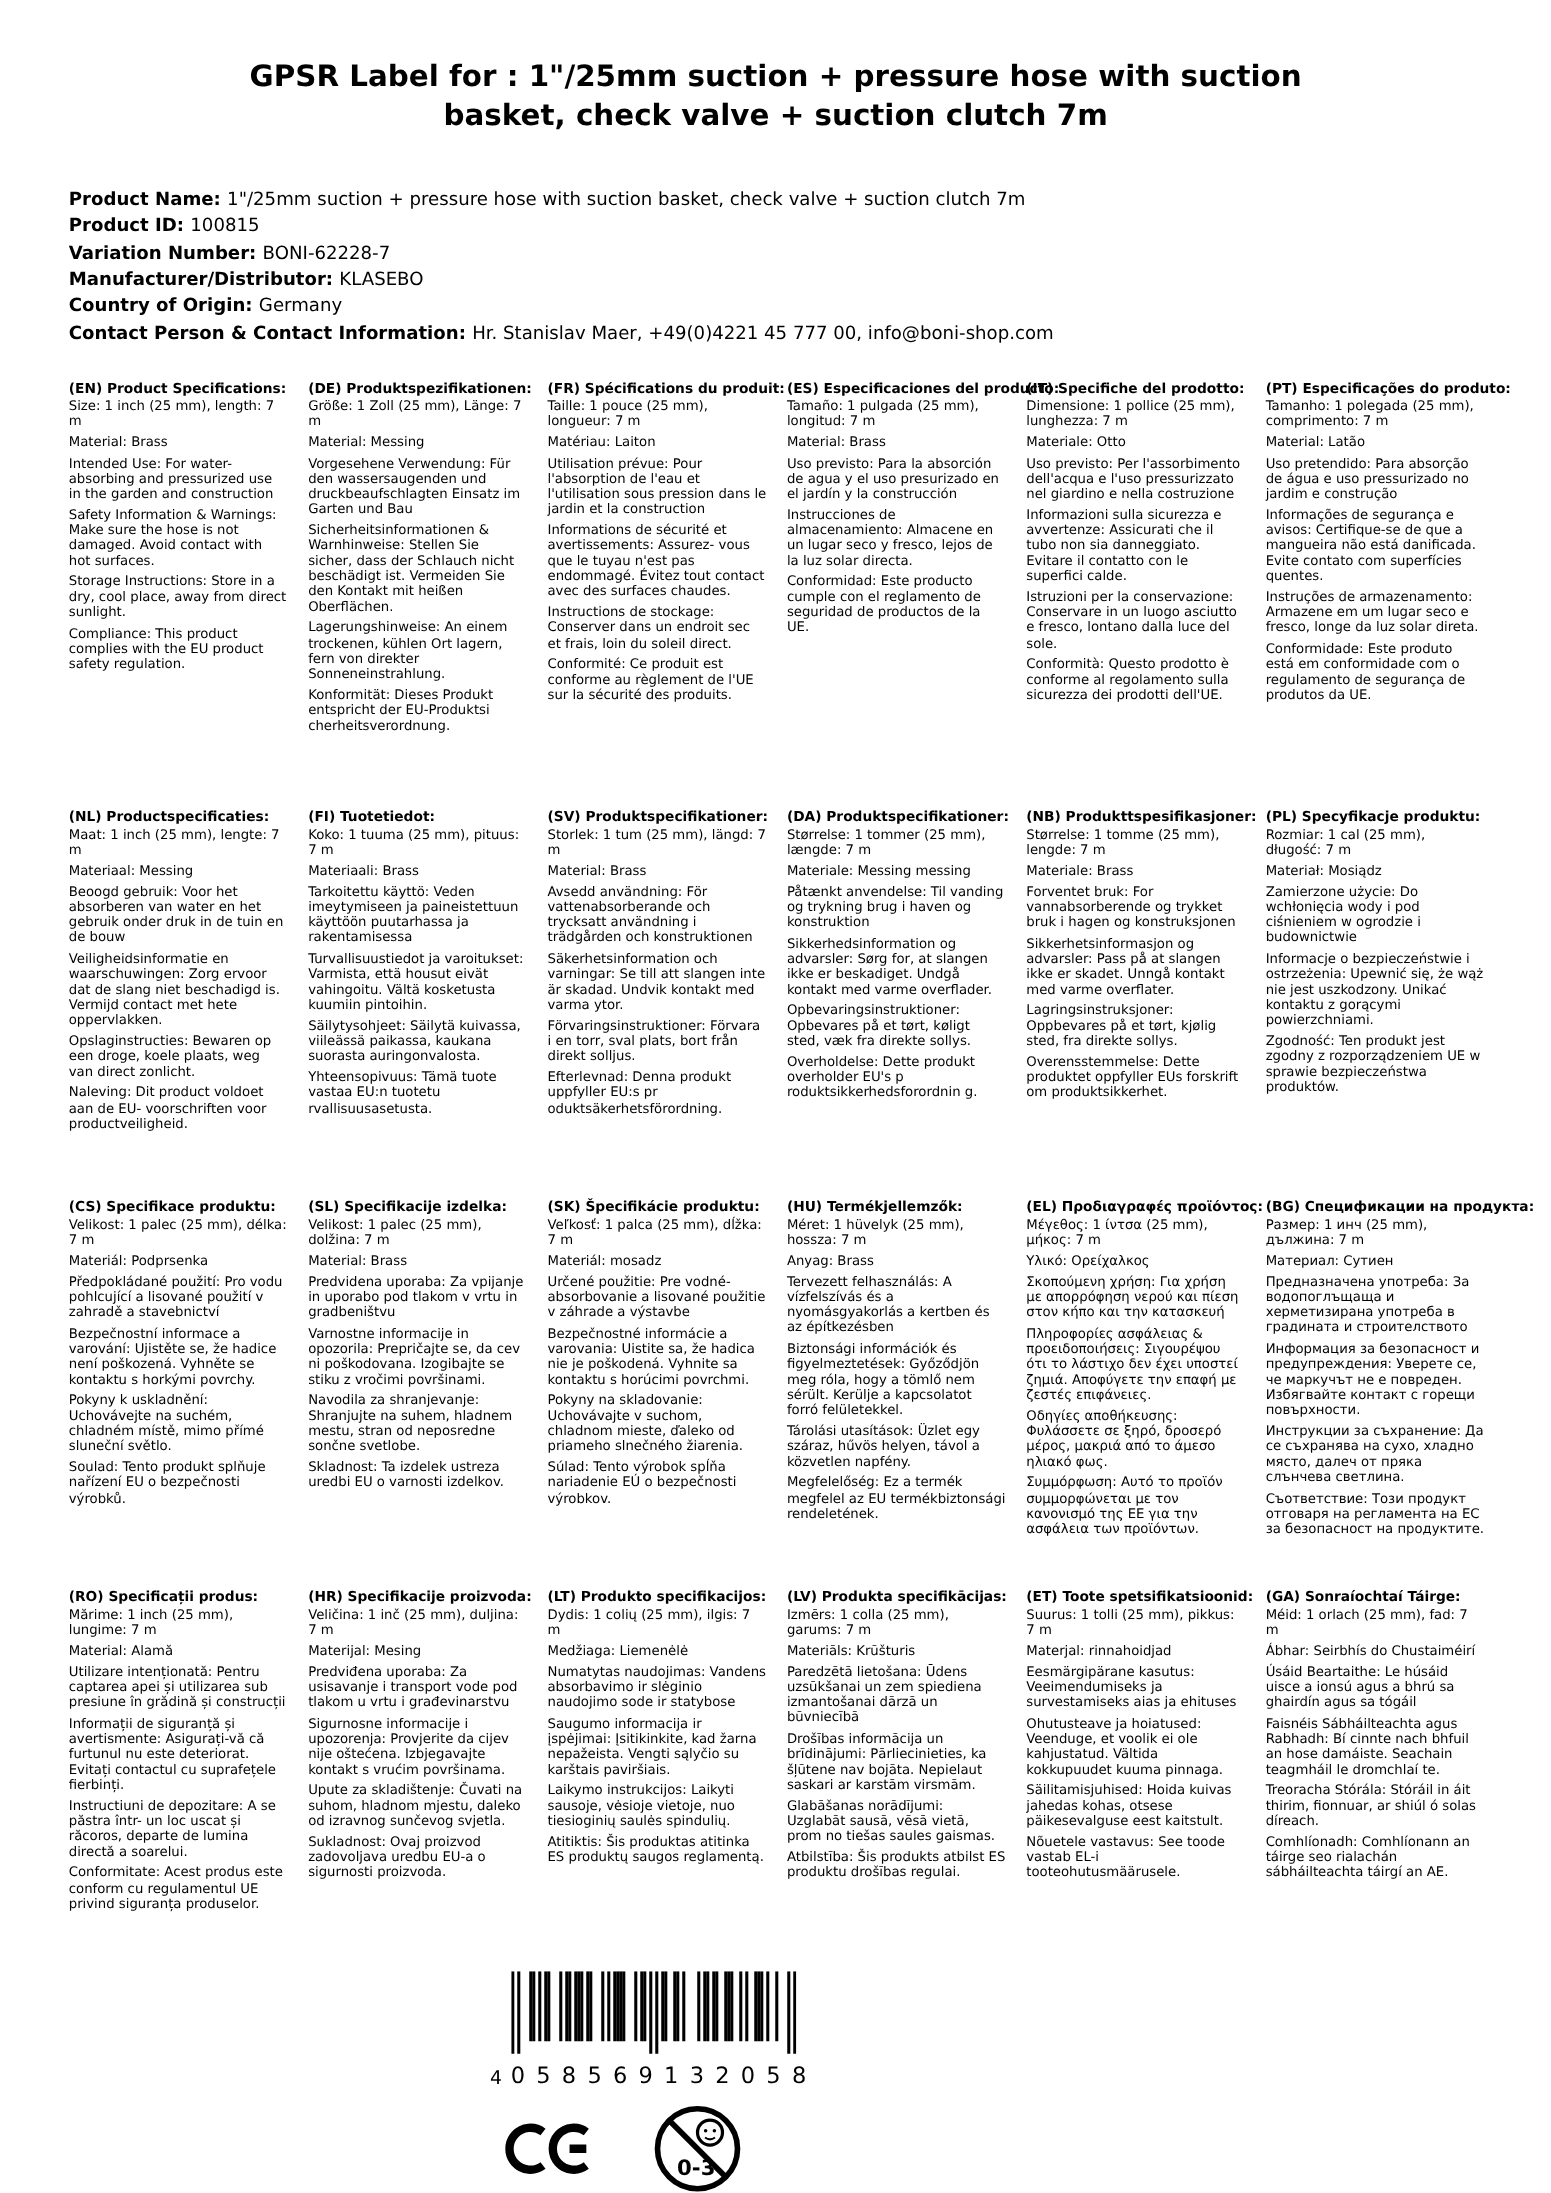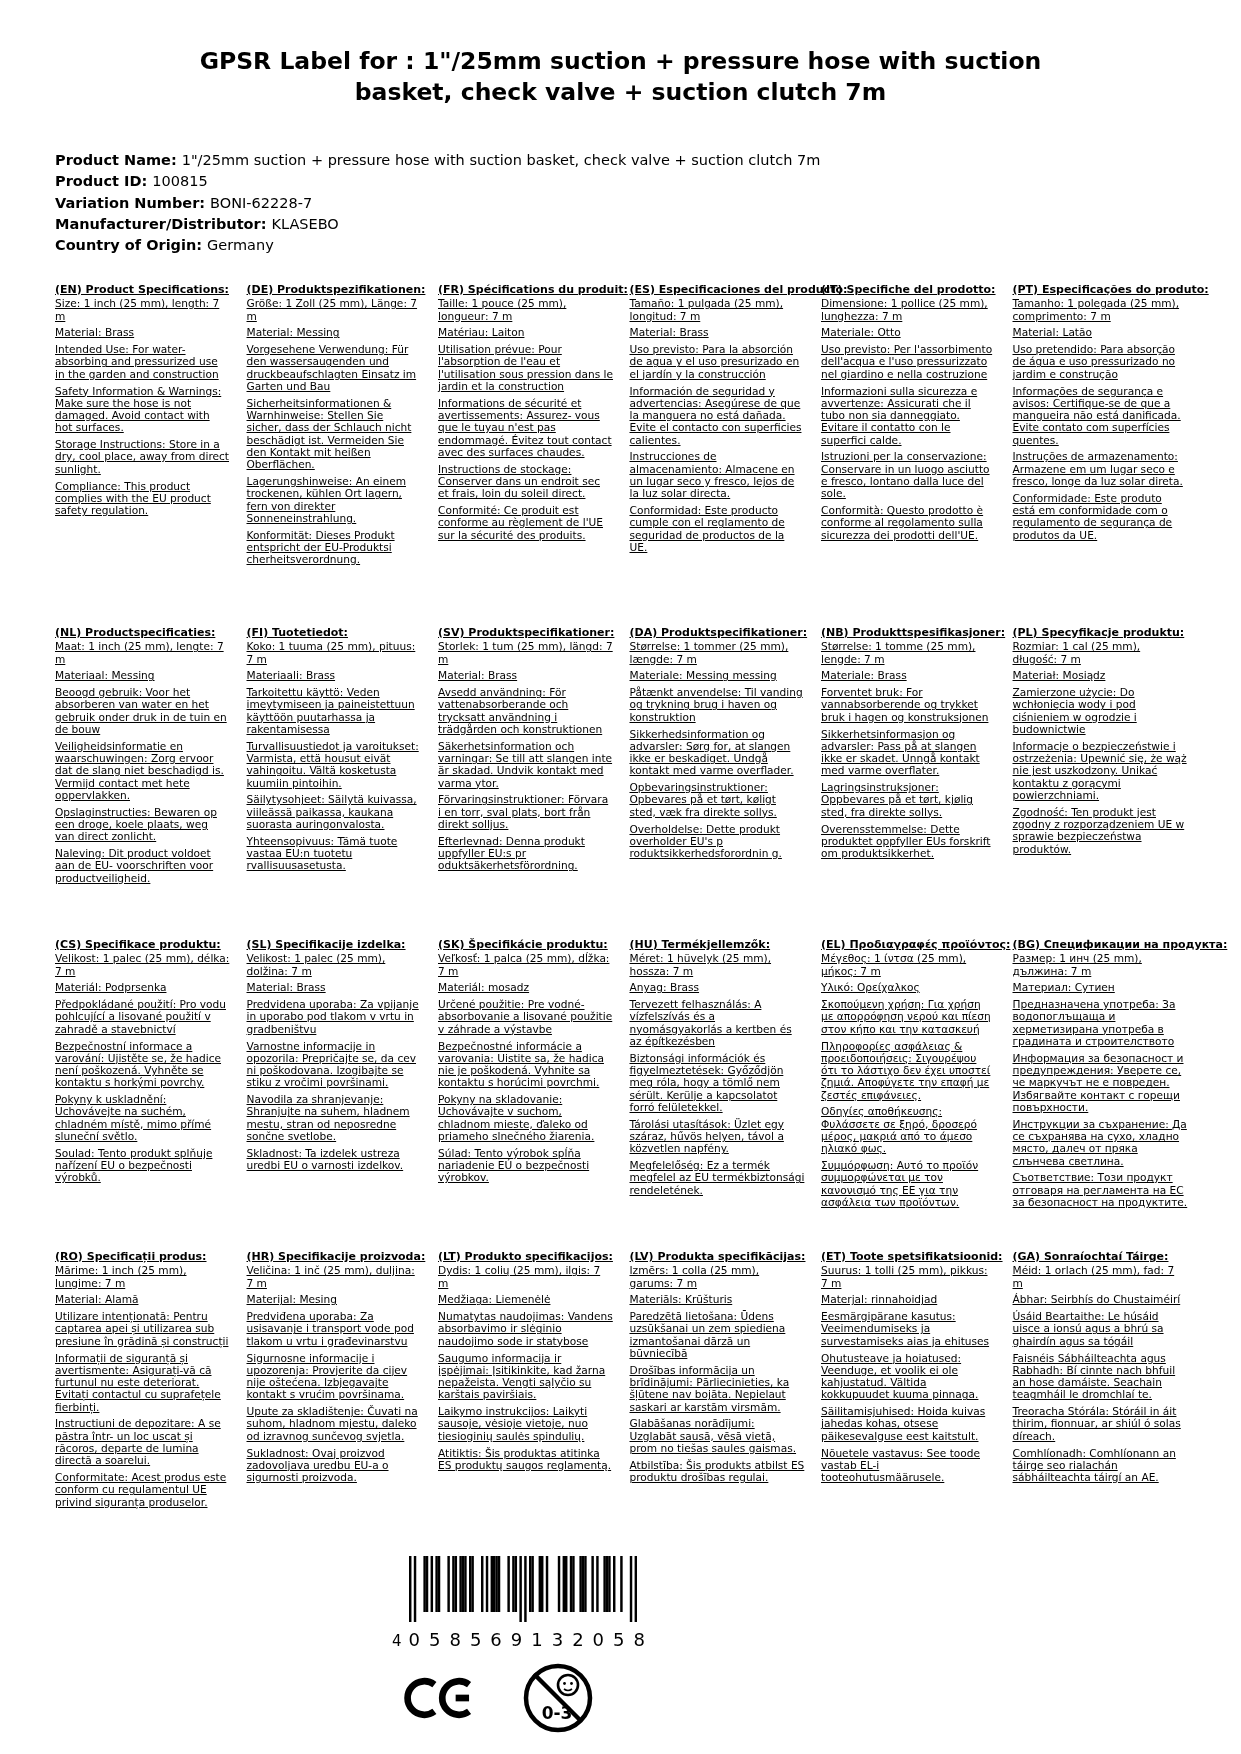--- a/index.html
+++ b/index.html
@@ -14,41 +14,42 @@
   }
   .product-info{margin:42px 0 0 55px;font-size:14.5px;line-height:1.47;}
   .pi-row b{font-weight:bold;margin-top:32px;}
   .pi-row span{margin-left:5px;}
   .grid{
     display:grid;
     grid-template-columns:repeat(6,191.5px);
     grid-template-rows:343px 312px 312px 312px;
     margin:12px 0 0 55px;
   }
-  .block{padding-top:15px;width:175px;font-size:10.6px;line-height:1.16;text-decoration:underline;}
+  .block{padding-top:15px;width:175px;font-size:10.6px;line-height:1.16;}
   .bh{font-weight:bold;white-space:nowrap;font-size:11px;margin:0 0 1px;}
   .block p{margin:0 0 4.5px;}
   .barcode-wrap{display:flex;align-items:flex-end;gap:7px;margin:8px 0 0 392px;}
   .bc-lead{font-size:15px;line-height:1;padding-bottom:1px;}
   .bc-digits{display:flex;width:228px;font-size:18px;margin-top:1px;}
   .bc-digits span{flex:1;text-align:center;letter-spacing:9px;}
   .marks-row{display:flex;align-items:center;gap:44px;margin:12px 0 0 402px;}
   svg rect{fill:#000;}
 </style>
 </head>
 <body>
 
 <div class="title">GPSR Label for : 1"/25mm suction + pressure hose with suction basket, check valve + suction clutch 7m</div>
 
 <div class="product-info">
     <div class="pi-row"><b>Product Name:</b><span>1"/25mm suction + pressure hose with suction basket, check valve + suction clutch 7m</span></div>
     <div class="pi-row"><b>Product ID:</b><span>100815</span></div>
     <div class="pi-row"><b>Variation Number:</b><span>BONI-62228-7</span></div>
     <div class="pi-row"><b>Manufacturer/Distributor:</b><span>KLASEBO</span></div>
     <div class="pi-row"><b>Country of Origin:</b><span>Germany</span></div>
+    <div class="pi-row"><b>Contact Person &amp; Contact Information:</b><span>Hr. Stanislav Maer, +49(0)4221 45 777 00, info@boni-shop.com</span></div>
   </div>
 
 <div class="grid">
     <div class="block">
       <div class="bh">(EN) Product Specifications:</div>
       <p>Size: 1 inch (25 mm), length: 7 m</p>
       <p>Material: Brass</p>
       <p>Intended Use: For water-absorbing and pressurized use in the garden and construction</p>
       <p>Safety Information &amp; Warnings: Make sure the hose is not damaged. Avoid contact with hot surfaces.</p>
       <p>Storage Instructions: Store in a dry, cool place, away from direct sunlight.</p>
@@ -70,21 +71,20 @@
       <p>Utilisation prévue: Pour l'absorption de l'eau et l'utilisation sous pression dans le jardin et la construction</p>
       <p>Informations de sécurité et avertissements: Assurez- vous que le tuyau n'est pas endommagé. Évitez tout contact avec des surfaces chaudes.</p>
       <p>Instructions de stockage: Conserver dans un endroit sec et frais, loin du soleil direct.</p>
       <p>Conformité: Ce produit est conforme au règlement de l'UE sur la sécurité des produits.</p>
     </div>
     <div class="block">
       <div class="bh">(ES) Especificaciones del producto:</div>
       <p>Tamaño: 1 pulgada (25 mm), longitud: 7 m</p>
       <p>Material: Brass</p>
       <p>Uso previsto: Para la absorción de agua y el uso presurizado en el jardín y la construcción</p>
-      <p>Información de seguridad y advertencias: Asegúrese de que la manguera no está dañada. Evite el contacto con superficies calientes.</p>
       <p>Instrucciones de almacenamiento: Almacene en un lugar seco y fresco, lejos de la luz solar directa.</p>
       <p>Conformidad: Este producto cumple con el reglamento de seguridad de productos de la UE.</p>
     </div>
     <div class="block">
       <div class="bh">(IT) Specifiche del prodotto:</div>
       <p>Dimensione: 1 pollice (25 mm), lunghezza: 7 m</p>
       <p>Materiale: Otto</p>
       <p>Uso previsto: Per l'assorbimento dell'acqua e l'uso pressurizzato nel giardino e nella costruzione</p>
       <p>Informazioni sulla sicurezza e avvertenze: Assicurati che il tubo non sia danneggiato. Evitare il contatto con le superfici calde.</p>
       <p>Istruzioni per la conservazione: Conservare in un luogo asciutto e fresco, lontano dalla luce del sole.</p>

